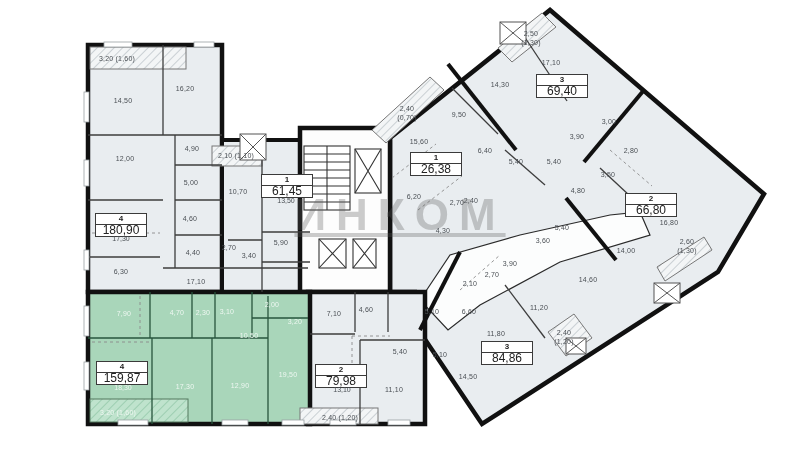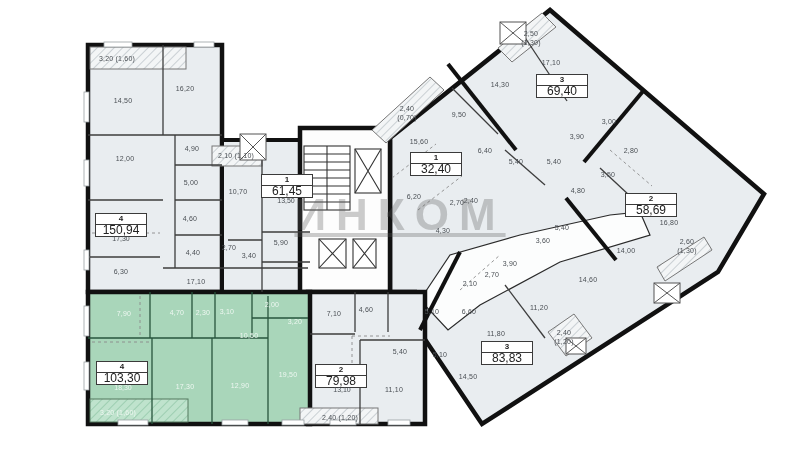--- a/index.html
+++ b/index.html
@@ -226,57 +226,57 @@
     <div class="rl og" style="left: 272px; top: 304px;">2,00</div>
     <div class="rl og" style="left: 295px; top: 321px;">3,20</div>
     <div class="rl og" style="left: 249px; top: 335px;">10,50</div>
     <div class="rl og" style="left: 185px; top: 386px;">17,30</div>
     <div class="rl og" style="left: 240px; top: 385px;">12,90</div>
     <div class="rl og" style="left: 288px; top: 374px;">19,50</div>
     <div class="rl og" style="left: 118px; top: 412px;">3,20 (1,60)</div>
 
   <div class="apt-box" style="left:121px;top:213px">
     <div class="num">4</div>
-    <div class="area">150,94</div>
+    <div class="area">180,90</div>
   </div>
   <div class="living" style="left:121px;top:235px">17,30</div>
 
   <div class="apt-box" style="left:287px;top:174px">
     <div class="num">1</div>
     <div class="area">61,45</div>
   </div>
   <div class="living" style="left:286px;top:197px">13,50</div>
 
   <div class="apt-box" style="left:436px;top:152px">
     <div class="num">1</div>
-    <div class="area">32,40</div>
+    <div class="area">26,38</div>
   </div>
 
   <div class="apt-box" style="left:562px;top:74px">
     <div class="num">3</div>
     <div class="area">69,40</div>
   </div>
 
   <div class="apt-box" style="left:651px;top:193px">
     <div class="num">2</div>
-    <div class="area">58,69</div>
+    <div class="area">66,80</div>
   </div>
 
   <div class="apt-box" style="left:507px;top:341px">
     <div class="num">3</div>
-    <div class="area">83,83</div>
+    <div class="area">84,86</div>
   </div>
 
   <div class="apt-box" style="left:341px;top:364px">
     <div class="num">2</div>
     <div class="area">79,98</div>
   </div>
   <div class="living" style="left:342px;top:386px">13,10</div>
 
   <div class="apt-box" style="left:122px;top:361px">
     <div class="num">4</div>
-    <div class="area">103,30</div>
+    <div class="area">159,87</div>
   </div>
   <div class="living og" style="left:123px;top:384px">18,30</div>
 
   <div class="hl-overlay"></div>
 
 </div>
 
 </body></html>

